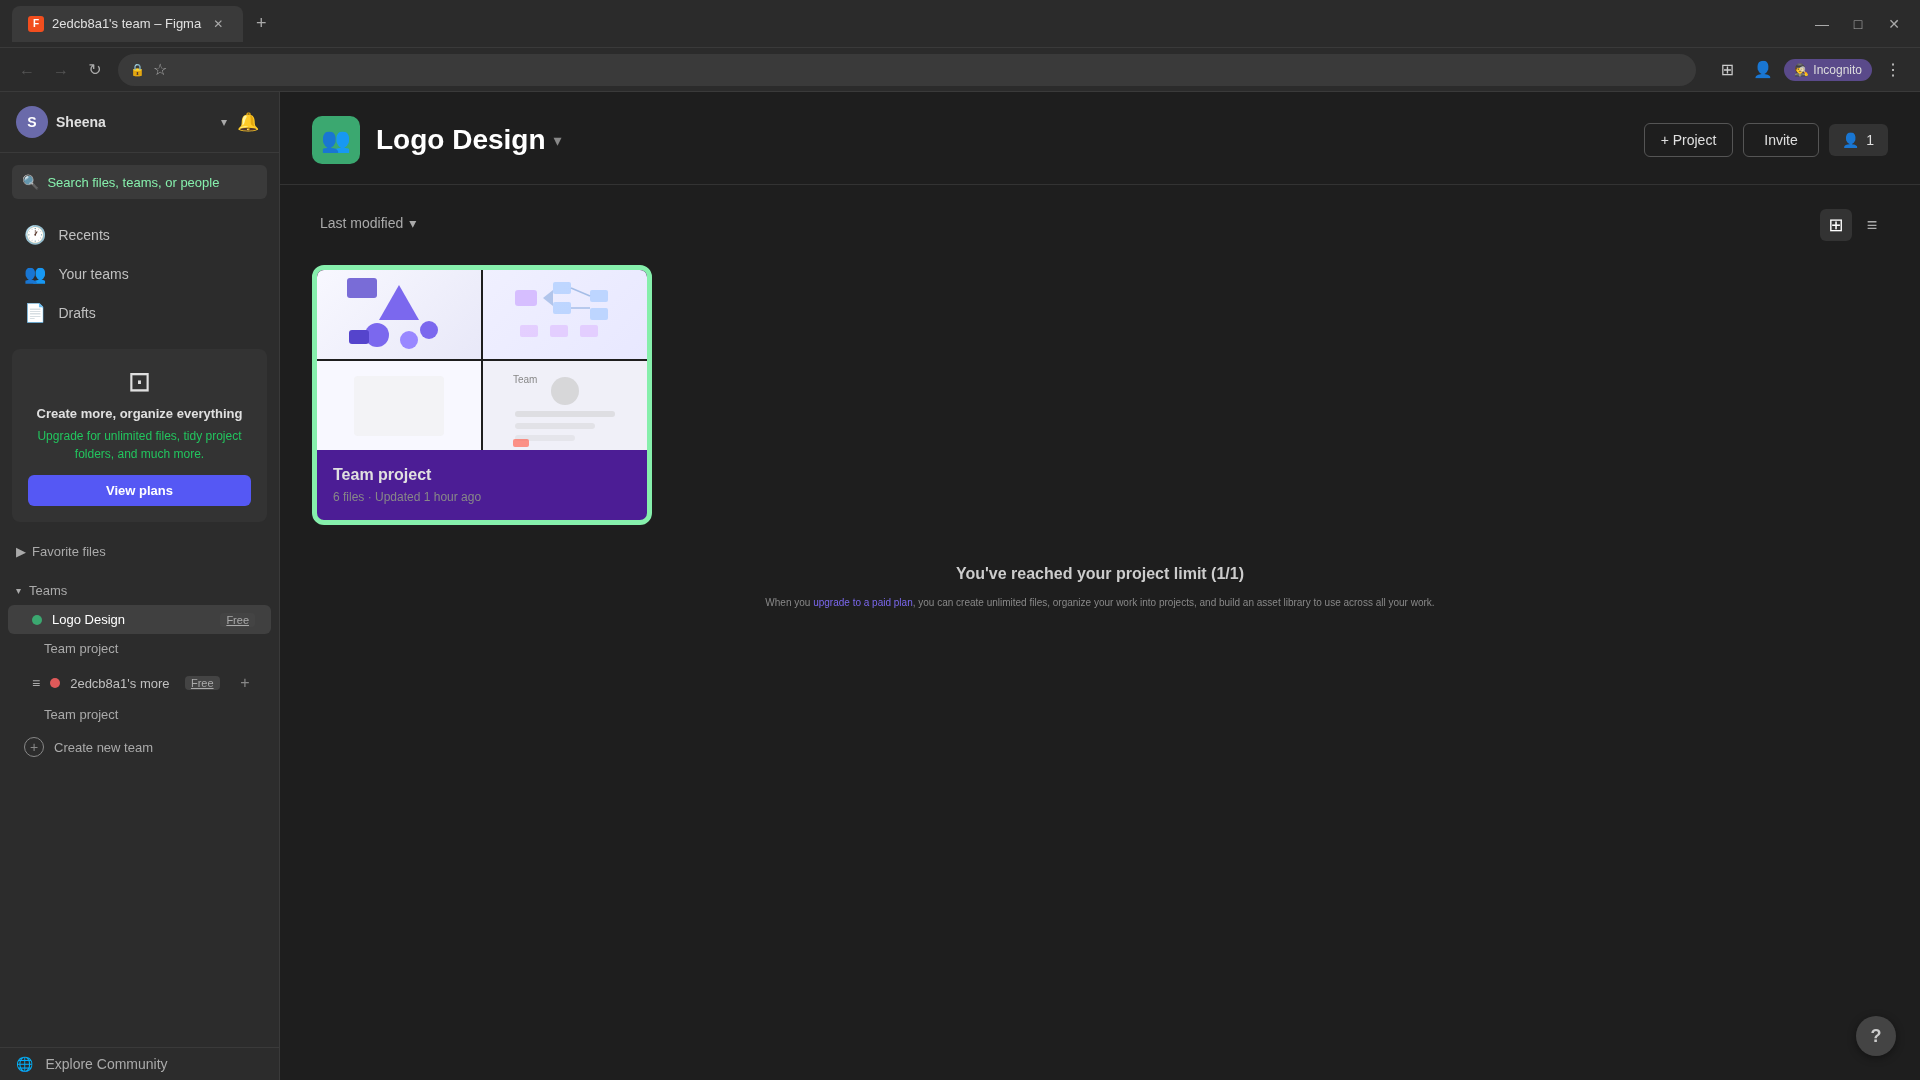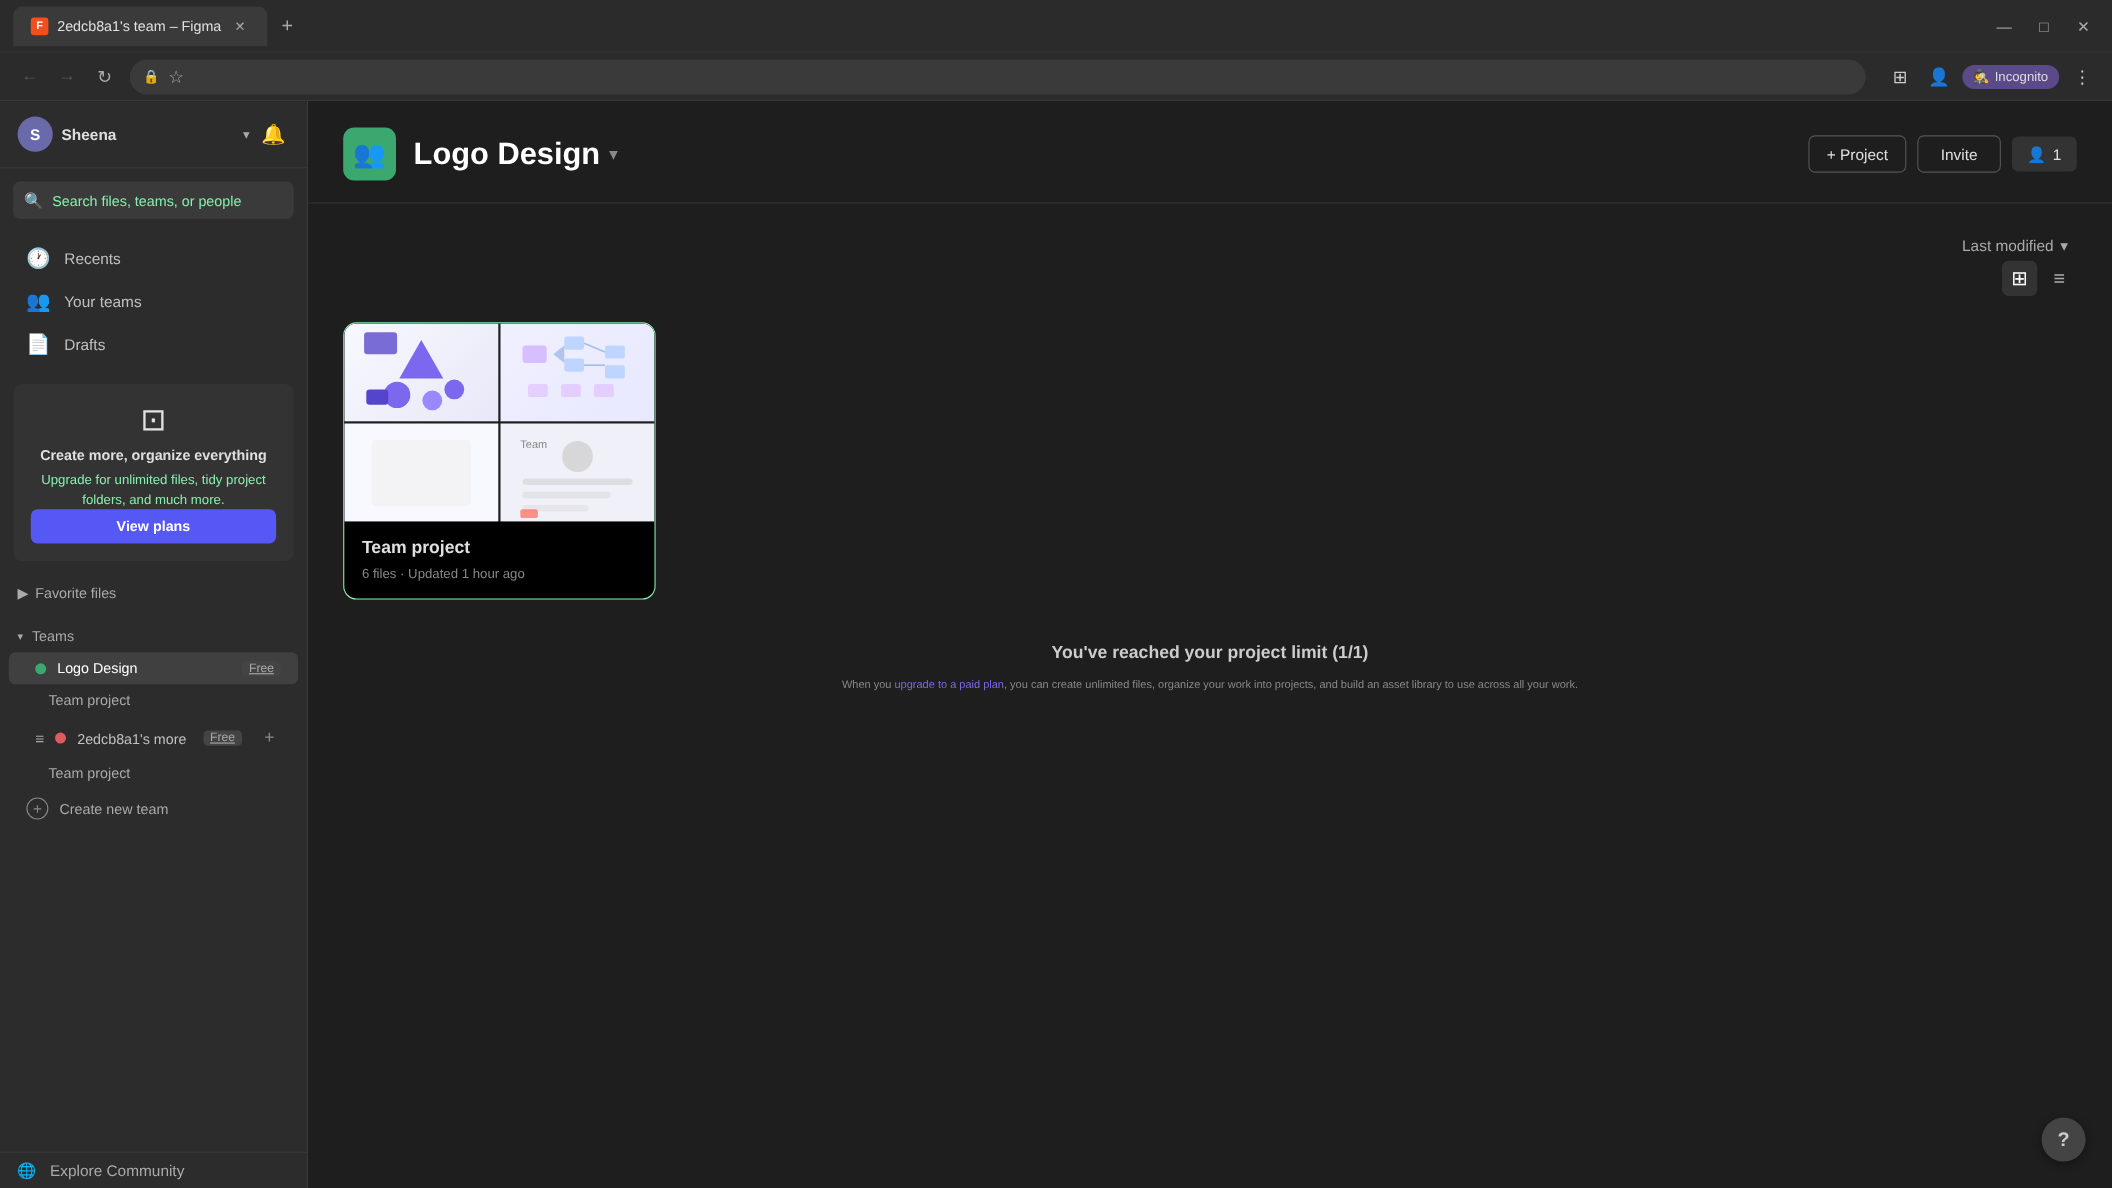--- a/index.html
+++ b/index.html
@@ -221,21 +221,21 @@
     
     .upgrade-box {
       margin: 12px;
       background: #333;
       border-radius: 8px;
       padding: 16px;
       text-align: center;
     }
     .upgrade-icon { font-size: 28px; margin-bottom: 8px; }
     .upgrade-title { font-size: 13px; font-weight: 700; color: #e0e0e0; margin-bottom: 6px; }
-    .upgrade-desc { font-size: 12px; color: #86efac; line-height: 1.5; }
+    .upgrade-desc { font-size: 12px; color: #22c55e; line-height: 1.5; margin-bottom: 12px; }
     .upgrade-btn {
       background: #5558f4;
       color: white;
       border: none;
       border-radius: 6px;
       padding: 8px 20px;
       font-size: 13px;
       font-weight: 600;
       cursor: pointer;
       width: 100%;
@@ -406,23 +406,22 @@
     }
 
     
     .content-area {
       flex: 1;
       overflow-y: auto;
       padding: 24px 32px;
     }
     .toolbar {
       display: flex;
-      align-items: flex-end;
+      align-items: flex-start;
       margin-bottom: 24px;
-      flex-direction: column;
     }
     .sort-btn {
       display: flex;
       align-items: center;
       gap: 6px;
       background: transparent;
       border: none;
       color: #aaa;
       font-size: 14px;
       cursor: pointer;
@@ -439,26 +438,26 @@
       border-radius: 6px;
       border: none; background: transparent;
       color: #aaa; cursor: pointer;
       display: flex; align-items: center; justify-content: center;
       font-size: 18px;
     }
     .view-btn.active { background: #333; color: #fff; }
 
     
     .project-card {
-      background: #000000;
+      background: #4c1d95;
       border-radius: 12px;
       overflow: hidden;
-      width: 284px;
-      cursor: pointer;
-      border: 1px solid #86efac;
+      width: 340px;
+      cursor: pointer;
+      border: 5px solid #86efac;
     }
     .project-thumbnails {
       display: grid;
       grid-template-columns: 1fr 1fr;
       gap: 2px;
       background: #1e1e1e;
       height: 180px;
     }
     .thumbnail {
       background: #f0f0f8;

